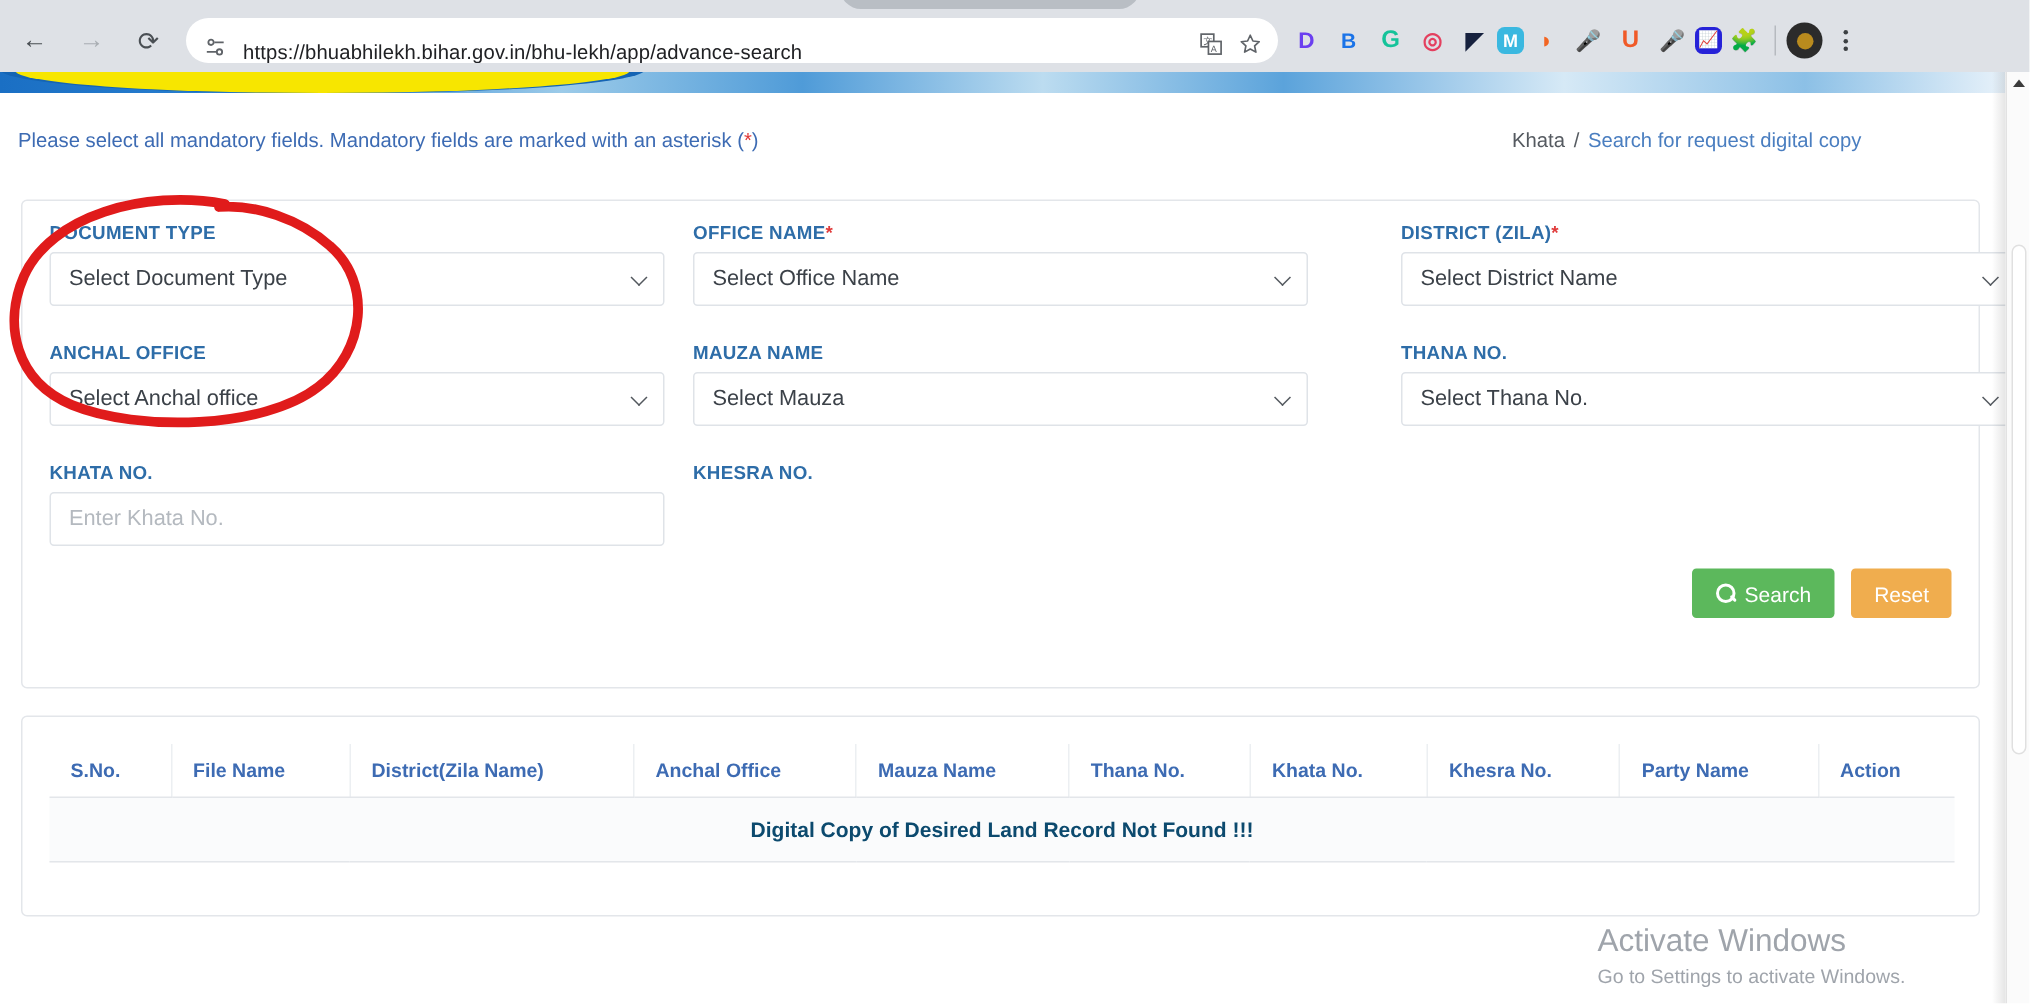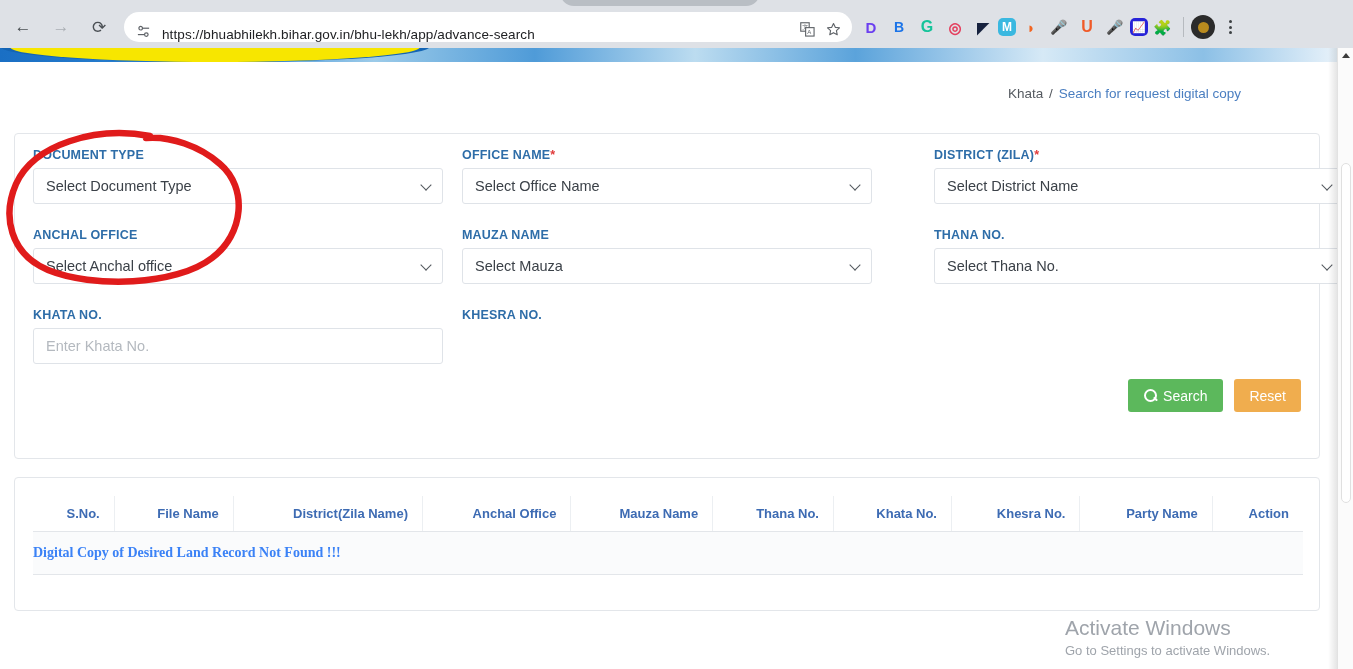--- a/index.html
+++ b/index.html
@@ -186,29 +186,29 @@
     border-radius:1px;
   }
 
   
   #results-table{
     position:absolute; left:18px; top:18px; width:1270px;
     border-collapse:collapse;
   }
   #results-table th{
     font-size:13px; font-weight:bold; color:#3d6bb3;
-    text-align:right; padding:10px 14px;
+    text-align:left; padding:10px 14px;
     border-right:1px solid #eceff2; border-bottom:1px solid #e3e6ea;
     background:#ffffff; white-space:nowrap;
   }
   #results-table th:last-child{ border-right:none; }
   #results-table td.empty-msg{
-    padding:13px 0;
-    font-size:14px; font-weight:bold; color:#3b82f6;
-    background:#fafbfc; border-bottom:1px solid #e3e6ea;font-family:Liberation Serif, serif;
+    text-align:center; padding:13px 0;
+    font-size:14px; font-weight:bold; color:#0c4a6e;
+    background:#fafbfc; border-bottom:1px solid #e3e6ea;
   }
   #version-text{
     position:absolute; left:1113px; top:656px;
     font-size:12.5px; color:#3b4148;margin-top:25px;
   }
 
   
   #watermark{
     position:absolute; left:1065px; top:616px; width:290px;
     pointer-events:none; user-select:none;
@@ -310,20 +310,23 @@
 </div>
 
 <div id="banner-strip">
   <div id="banner-blue-arc"></div>
   <div id="banner-yellow"></div>
 </div>
 
 <div id="page">
 
   <div id="notice-row">
+    <div id="mandatory-note">
+      <span>Please select all mandatory fields. Mandatory fields are marked with an asterisk (</span><span class="ast">*</span><span>)</span>
+    </div>
     <div id="breadcrumb">
       <span class="crumb-home">Khata</span>
       <span class="crumb-sep">/</span>
       <span class="crumb-current">Search for request digital copy</span>
     </div>
   </div>
 
   <div class="card" id="form-card">
 
     <div class="field c1 r1">

